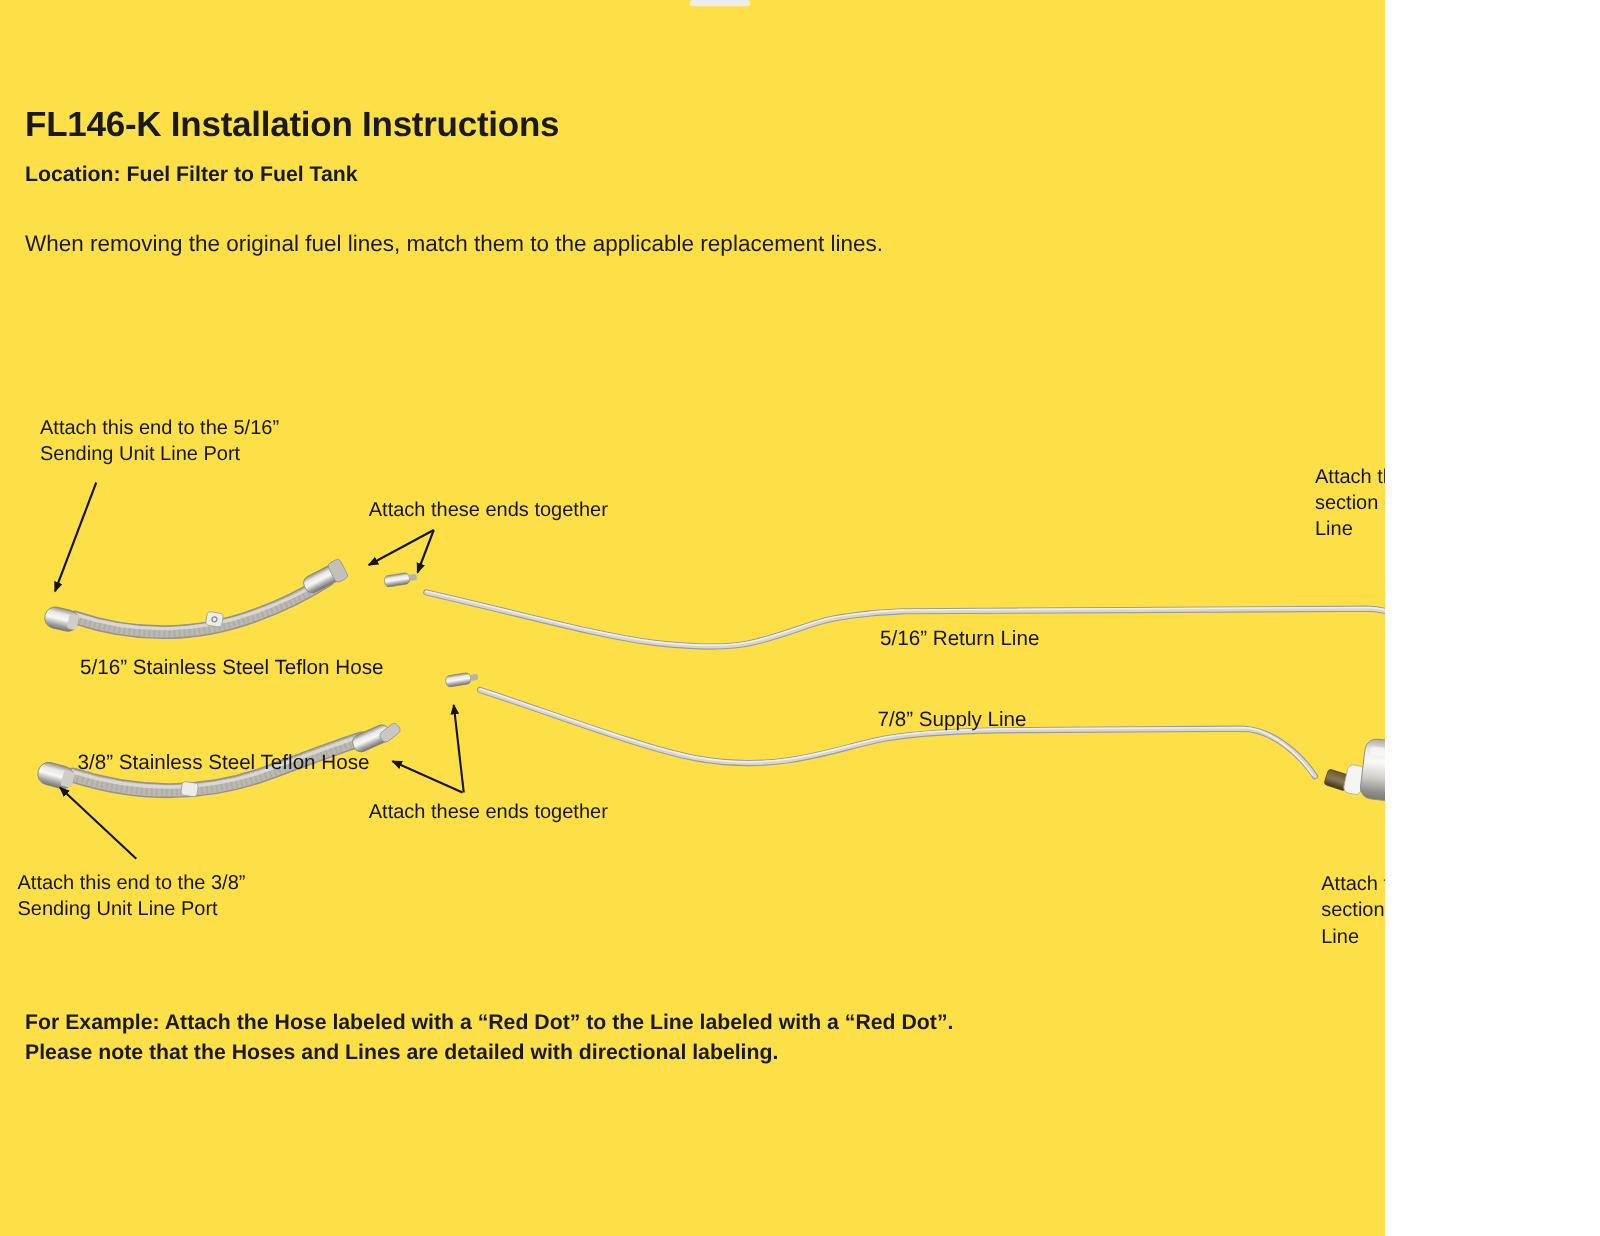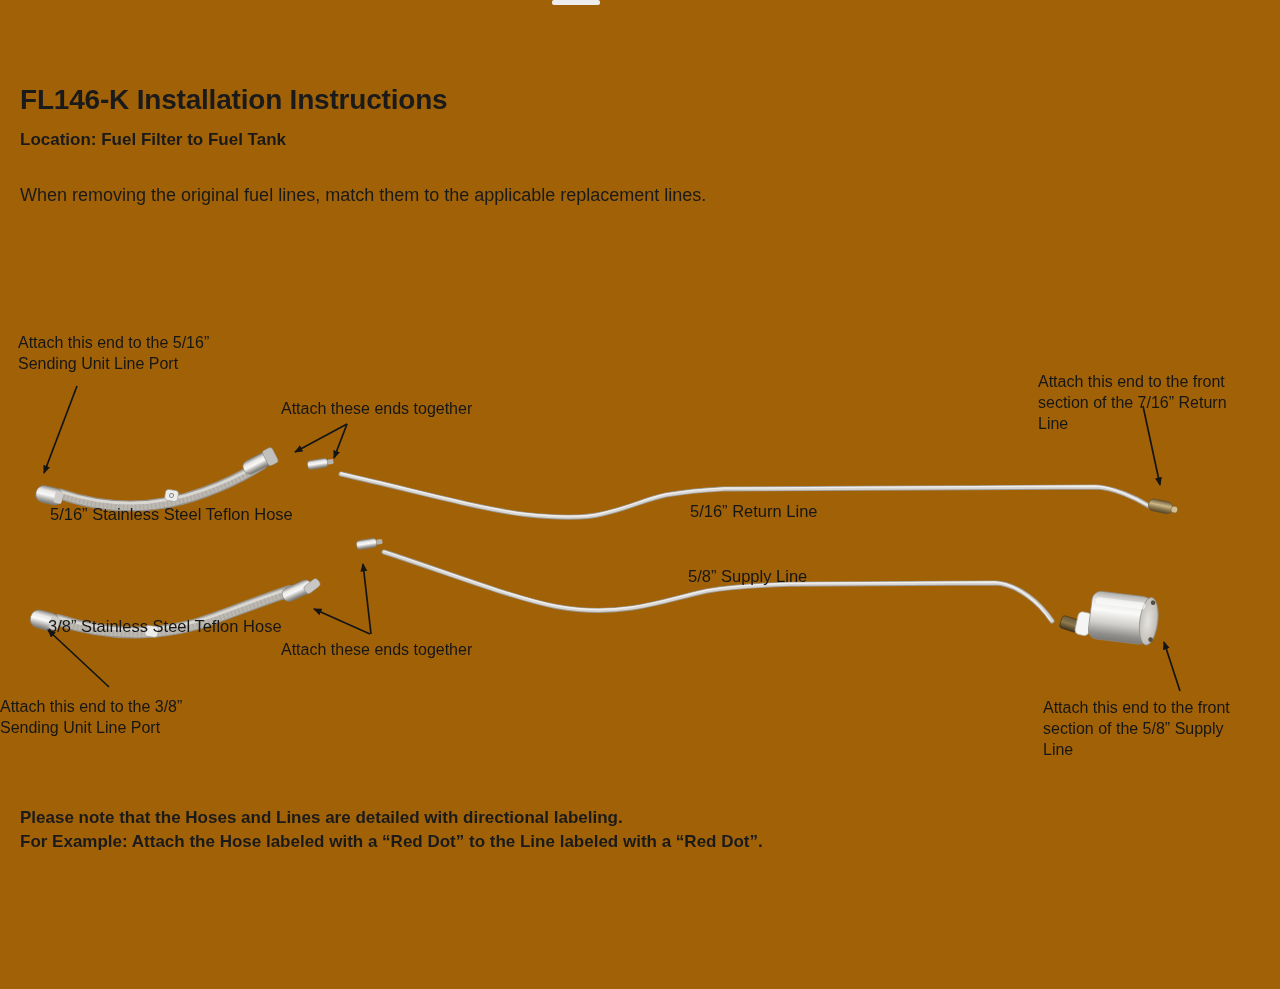--- a/index.html
+++ b/index.html
@@ -1,29 +1,29 @@
 <!DOCTYPE html>
 <html><head>
 <meta charset="utf-8">
 <style>
   html,body{margin:0;padding:0;background:#ffffff;}
-  .page{position:relative;width:1280px;height:989px;background:#a16207;overflow:hidden;
+  .page{position:relative;width:1108px;height:989px;background:#fde047;overflow:hidden;
         font-family:"Liberation Sans",sans-serif;color:#1a1a1a;}
   .top-artifact{position:absolute;left:552px;top:0;width:48px;height:5px;background:#ededed;border-radius:2px;}
   .title{position:absolute;left:20px;top:84px;font-size:28px;font-weight:bold;letter-spacing:-0.2px;white-space:nowrap;}
   .location{position:absolute;left:20px;top:130px;font-size:17px;font-weight:bold;white-space:nowrap;}
   .intro{position:absolute;left:20px;top:185px;font-size:18px;font-weight:normal;white-space:nowrap;}
-  .dlabel{position:absolute;font-size:16px;line-height:21px;color:#161616;}
+  .dlabel{position:absolute;font-size:16px;line-height:21px;color:#161616;margin-left:14px;}
   .nowrap{white-space:nowrap;}
   #lbl-attach-516-port{left:18px;top:332px;width:228px;}
   #lbl-attach-together-top{left:281px;top:398px;}
-  #lbl-hose-516{left:50px;top:504px;font-size:16.5px;}
+  #lbl-hose-516{left:50px;top:524px;font-size:16.5px;}
   #lbl-return-line{left:690px;top:501px;font-size:16.5px;}
   #lbl-attach-front-516{left:1038px;top:371px;width:207px;}
-  #lbl-hose-38{left:48px;top:616px;font-size:16.5px;}
+  #lbl-hose-38{left:48px;top:600px;font-size:16.5px;}
   #lbl-attach-together-bottom{left:281px;top:639px;}
   #lbl-attach-38-port{left:0;top:696px;width:228px;}
   #lbl-supply-line{left:688px;top:566px;font-size:16.5px;}
   #lbl-attach-front-38{left:1043px;top:697px;width:207px;}
   .footer{position:absolute;left:20px;top:806px;font-size:17px;font-weight:bold;line-height:24px;white-space:nowrap;}
   svg.art{position:absolute;left:0;top:0;}
 </style>
 </head>
 <body>
 
@@ -177,21 +177,21 @@
   </svg>
 
   <div class="dlabel" id="lbl-attach-516-port">Attach this end to the 5/16” Sending Unit Line Port</div>
   <div class="dlabel nowrap" id="lbl-attach-together-top">Attach these ends together</div>
   <div class="dlabel nowrap" id="lbl-hose-516">5/16” Stainless Steel Teflon Hose</div>
   <div class="dlabel nowrap" id="lbl-return-line">5/16” Return Line</div>
   <div class="dlabel" id="lbl-attach-front-516">Attach this end to the front section of the 7/16” Return Line</div>
   <div class="dlabel nowrap" id="lbl-hose-38">3/8” Stainless Steel Teflon Hose</div>
   <div class="dlabel nowrap" id="lbl-attach-together-bottom">Attach these ends together</div>
   <div class="dlabel" id="lbl-attach-38-port">Attach this end to the 3/8” Sending Unit Line Port</div>
-  <div class="dlabel nowrap" id="lbl-supply-line">5/8” Supply Line</div>
+  <div class="dlabel nowrap" id="lbl-supply-line">7/8” Supply Line</div>
   <div class="dlabel" id="lbl-attach-front-38">Attach this end to the front section of the 5/8” Supply Line</div>
 
   <div class="footer">
+    <div>For Example: Attach the Hose labeled with a “Red Dot” to the Line labeled with a “Red Dot”.</div>
     <div>Please note that the Hoses and Lines are detailed with directional labeling.</div>
-    <div>For Example: Attach the Hose labeled with a “Red Dot” to the Line labeled with a “Red Dot”.</div>
   </div>
 
 </div>
 
 </body></html>

